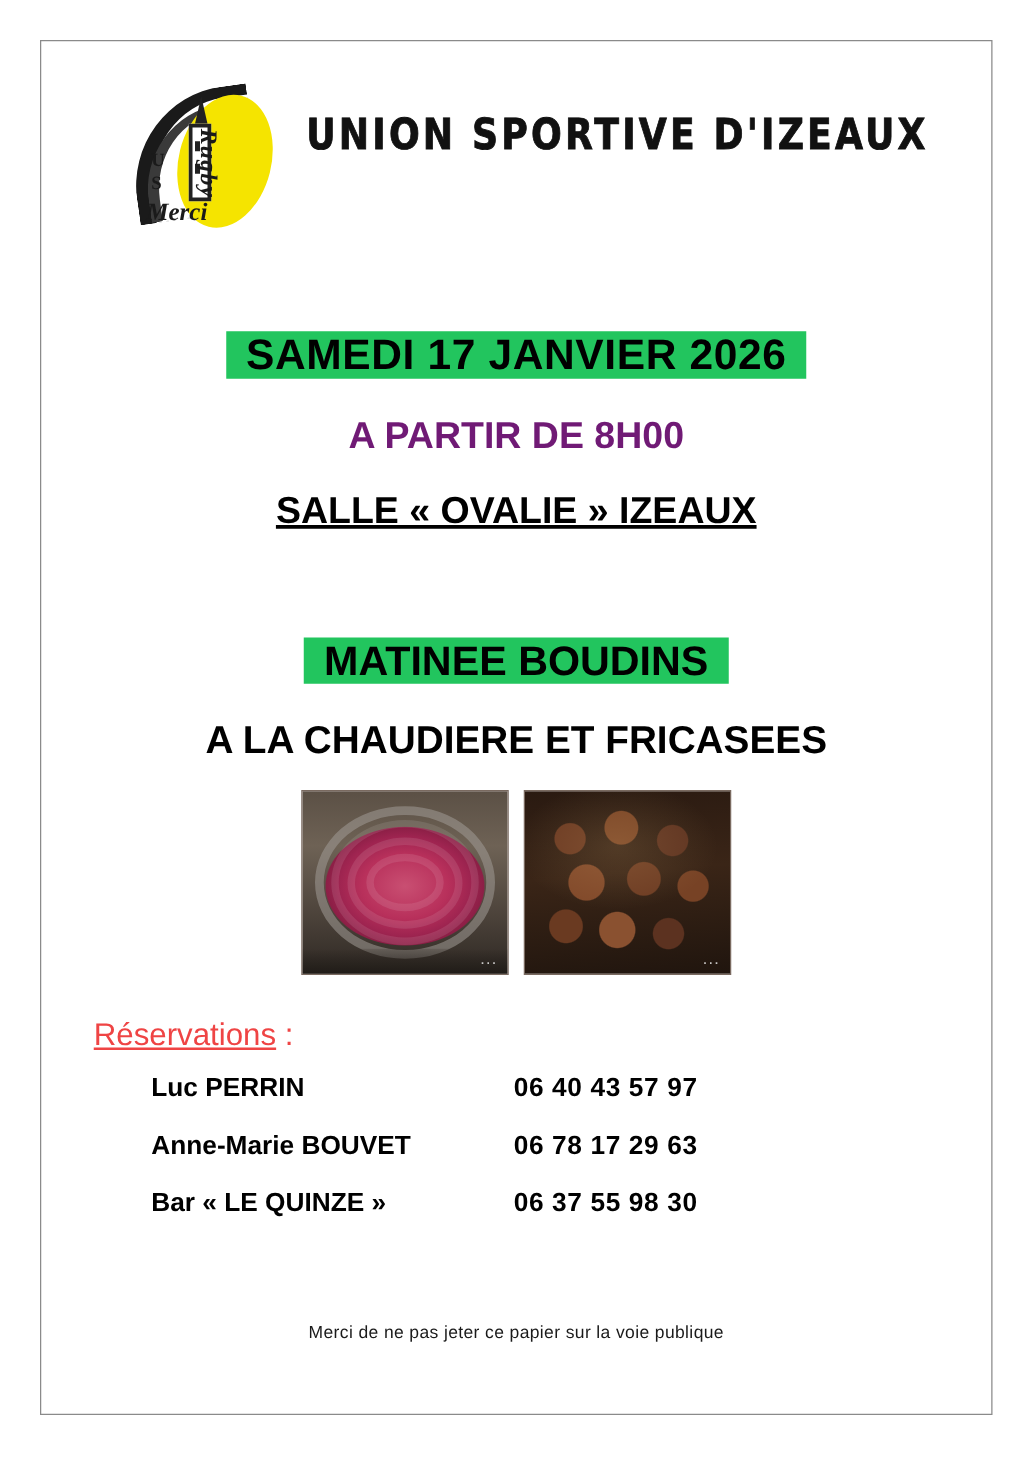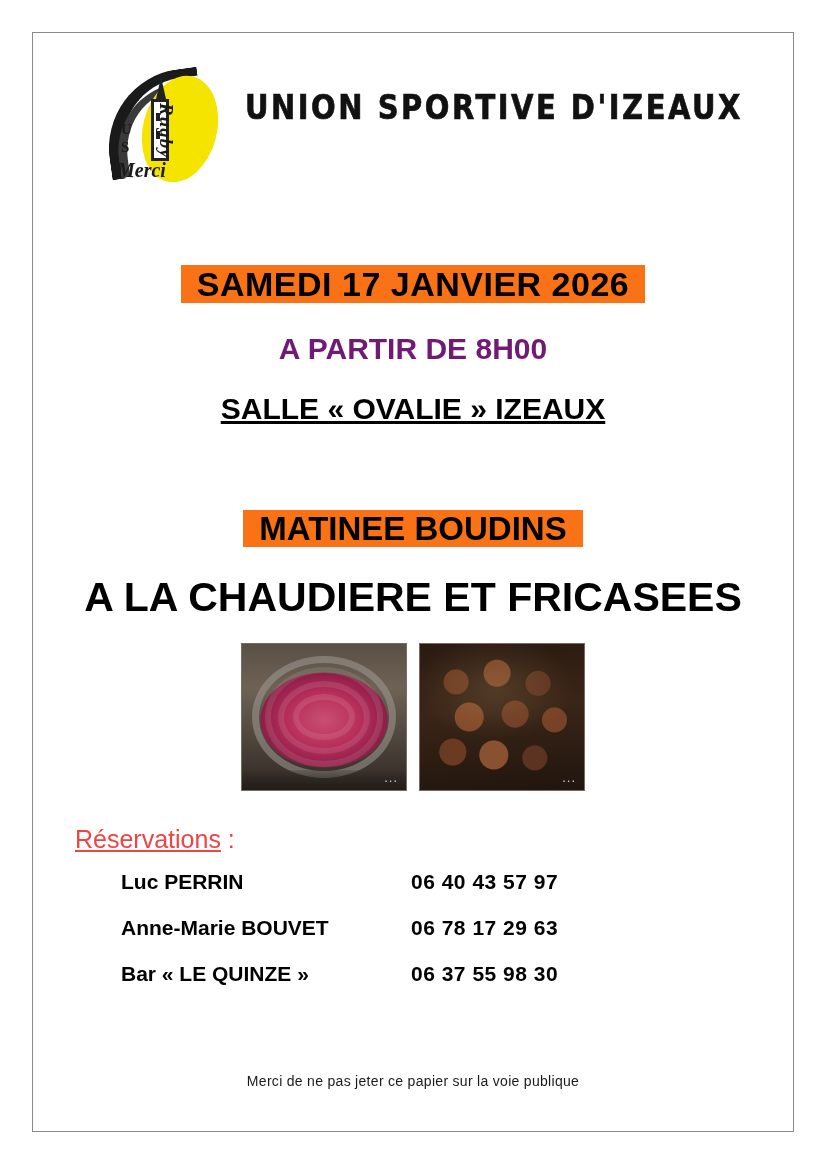--- a/index.html
+++ b/index.html
@@ -135,21 +135,21 @@
     white-space: nowrap;
     transform: scaleY(1.18);
     transform-origin: left top;
   }
 
   
   .center-block {
     text-align: center;
   }
   .hl {
-    background: #f97316;
+    background: #22c55e;
     padding: 0 16px;
   }
   .h-date {
     margin-top: 72px;
     font-size: 34px;
     font-weight: bold;
     color: #000;
     letter-spacing: 0.5px;
   }
   .h-time {
@@ -166,21 +166,21 @@
     text-decoration: underline;
   }
   .h-event {
     margin-top: 84px;
     font-size: 33px;
     font-weight: bold;
     color: #000;
   }
   .h-sub {
     margin-top: 26px;
-    font-size: 41px;
+    font-size: 31px;
     font-weight: bold;
     color: #000;
   }
 
   
   .photos {
     margin-top: 22px;
     display: flex;
     justify-content: center;
     gap: 12px;
@@ -274,21 +274,21 @@
     font-size: 21px;
     color: #000;
   }
   .res-name { width: 290px; }
   .res-phone { letter-spacing: 0.5px; }
 
   .footer-note {
     position: absolute;
     left: 0;
     right: 0;
-    bottom: 42px;
+    bottom: 58px;
     text-align: center;
     font-size: 14px;
     color: #1a1a1a;
     letter-spacing: 0.3px;
   }
 </style>
 </head>
 <body>
 
 <div class="page">

